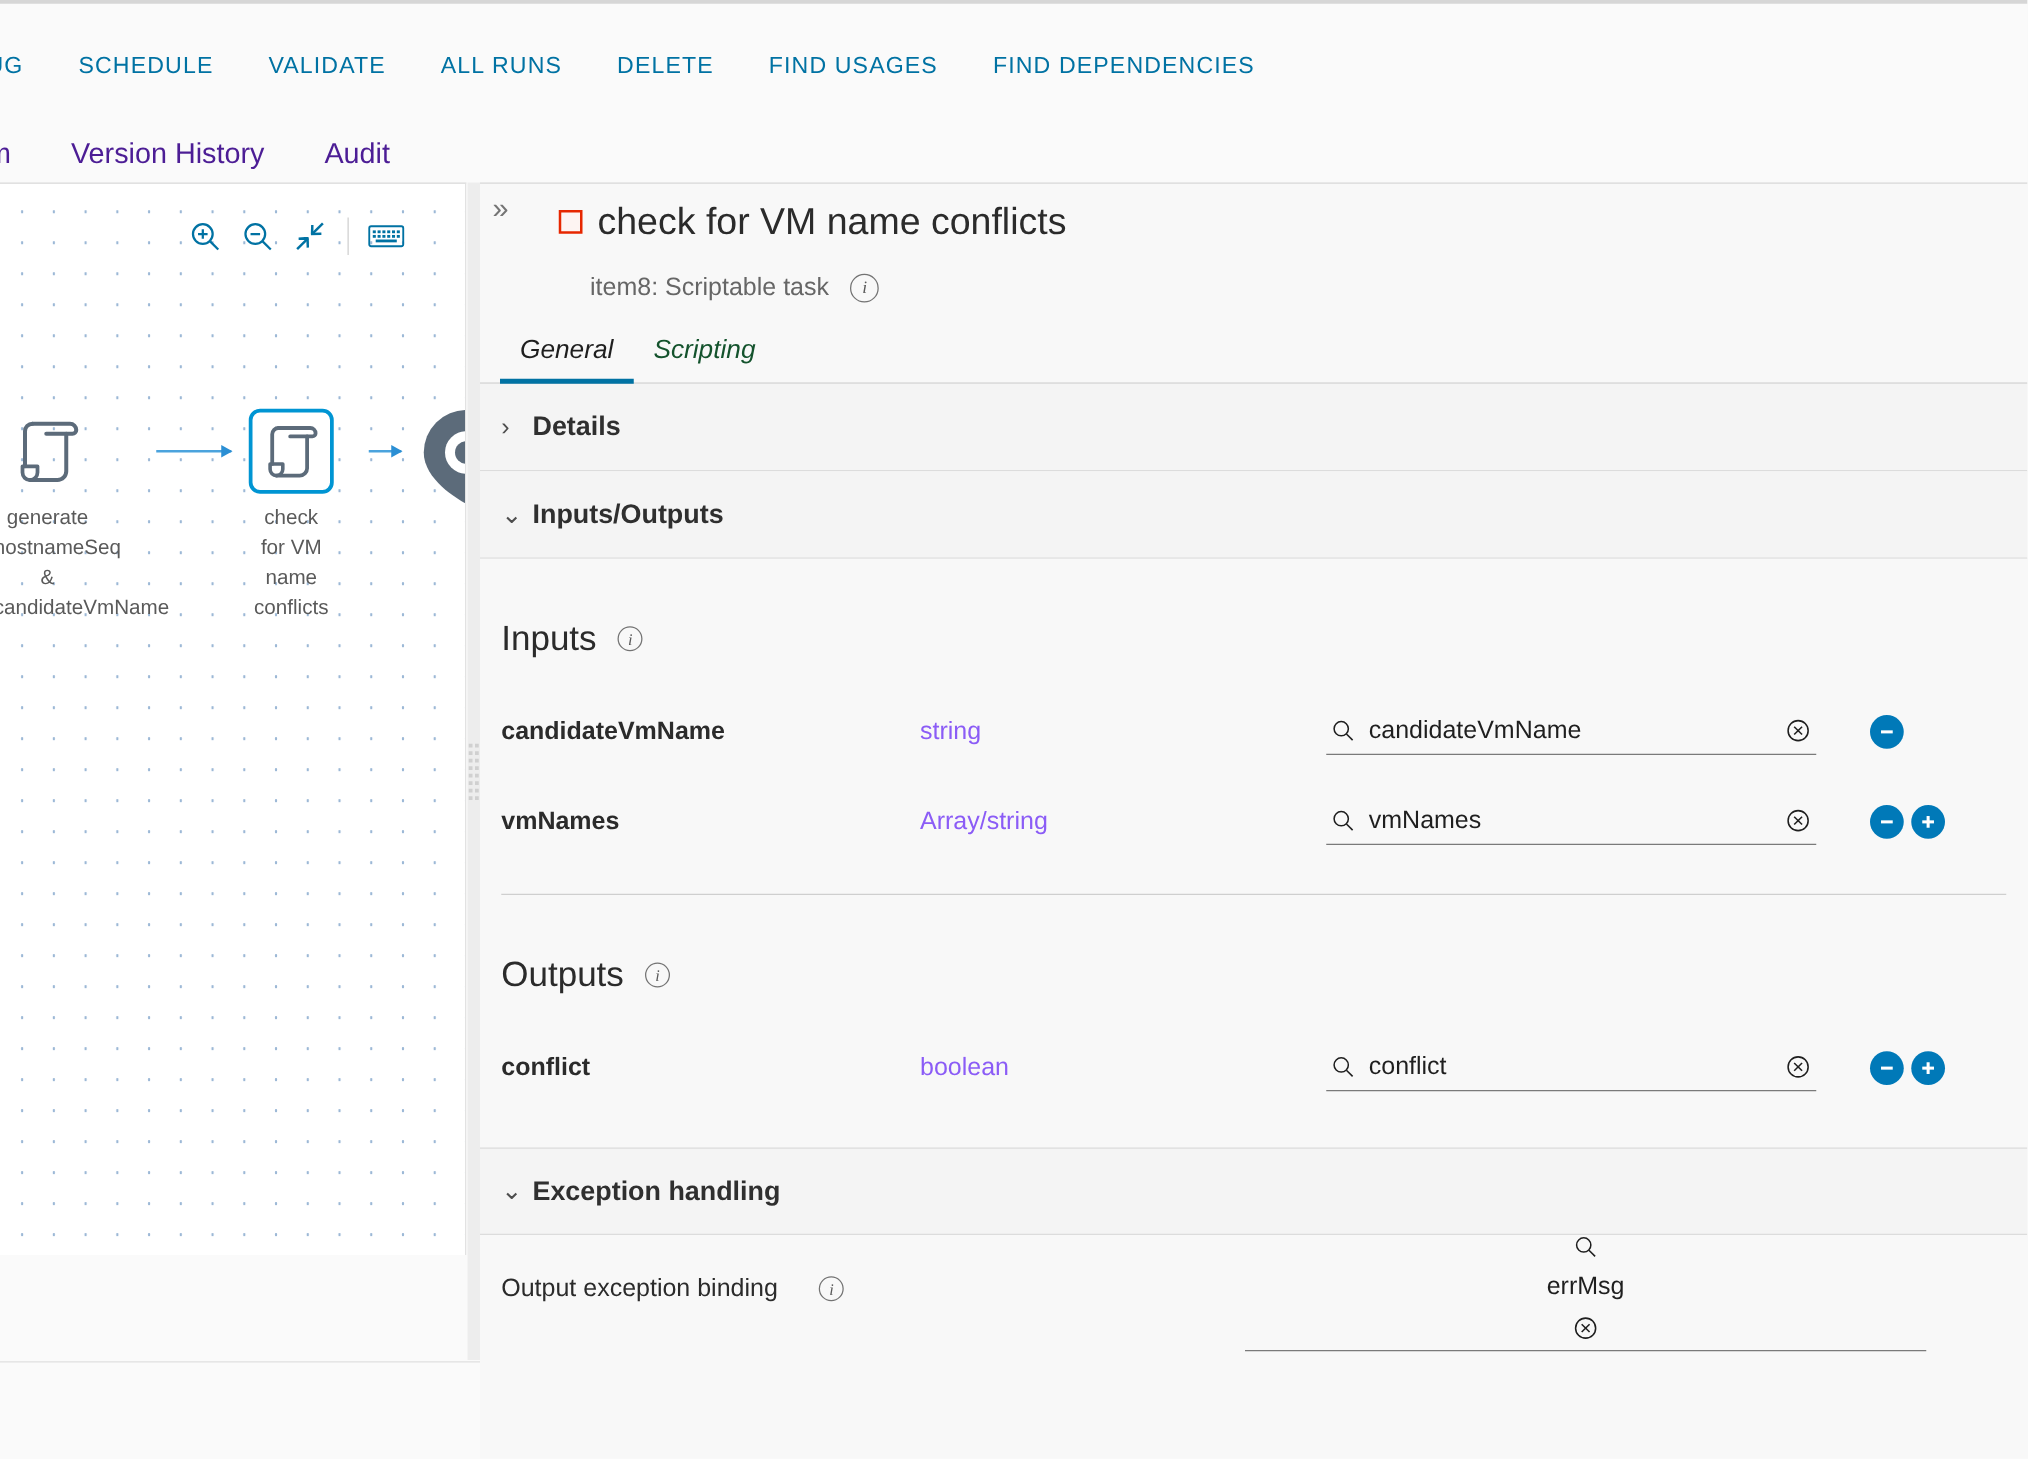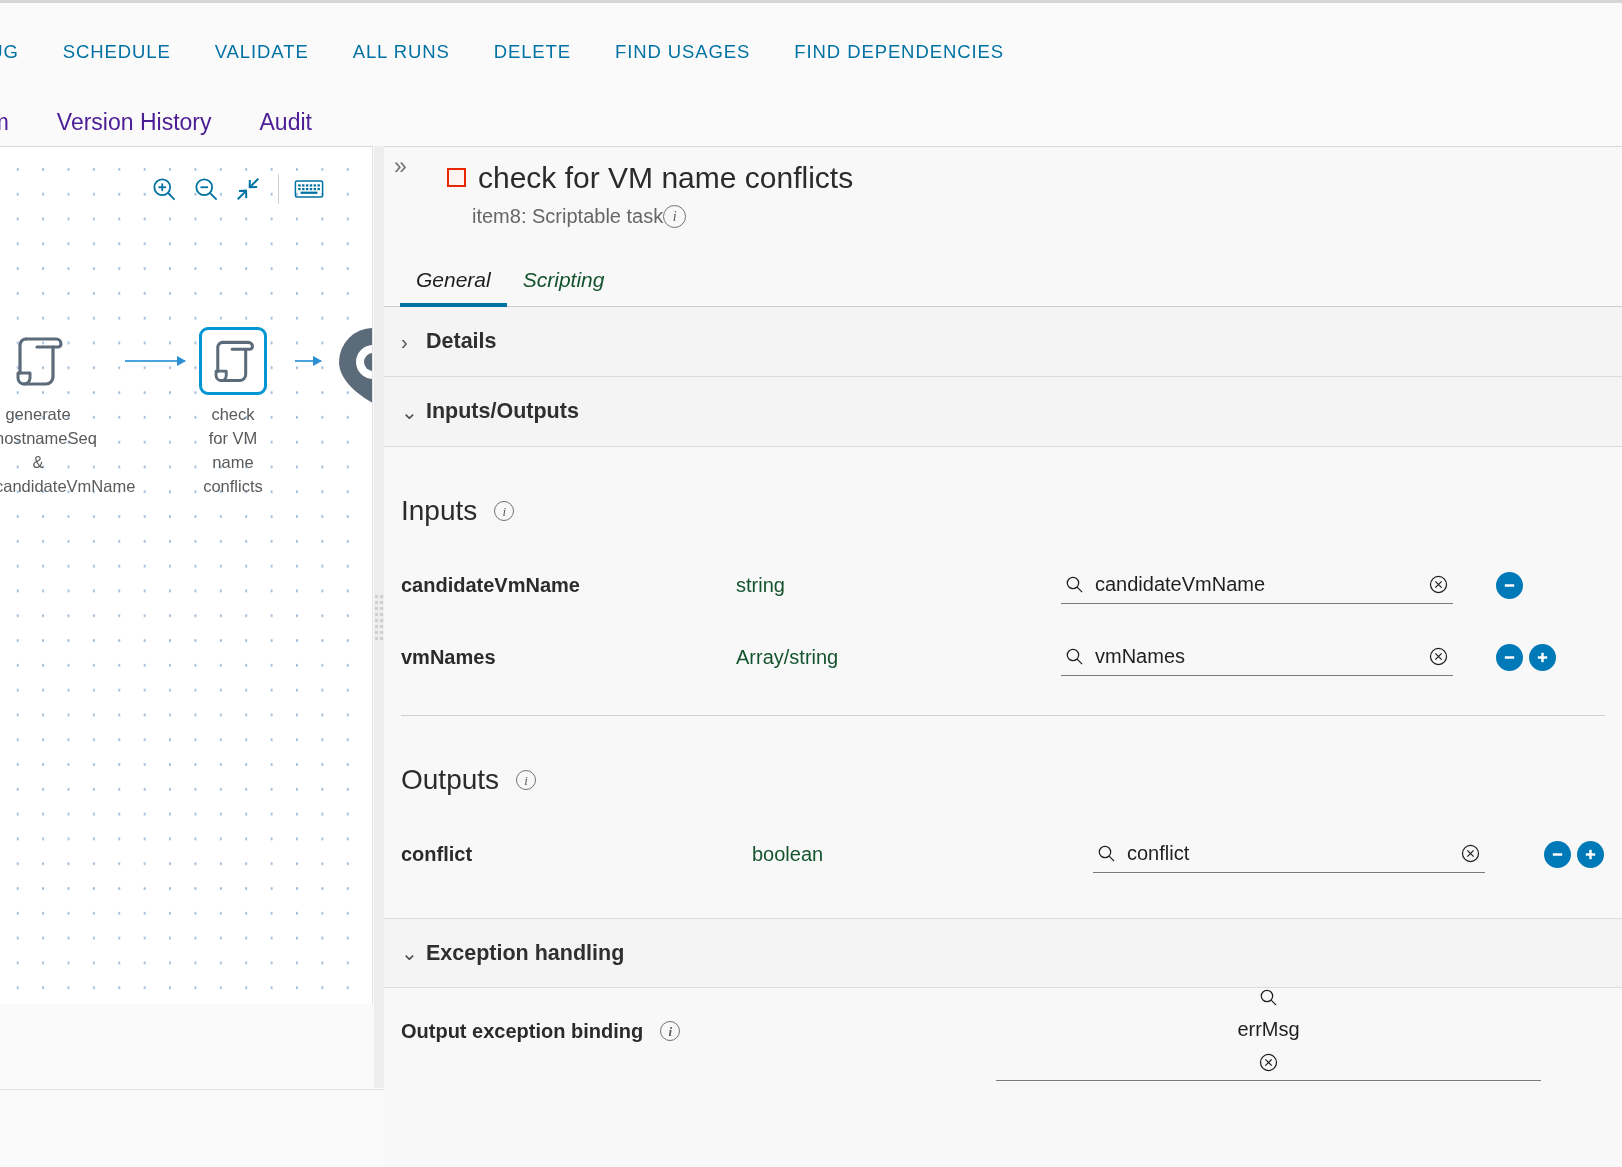--- a/index.html
+++ b/index.html
@@ -213,22 +213,23 @@
   }
   .panel-title {
     font-size: 30px;
     color: #2b2b2b;
     font-weight: 400;
     line-height: 1.1;
   }
   .panel-subtitle-row {
     display: flex;
     align-items: center;
+    gap: 17px;
     padding-left: 88px;
-    margin-top: 11px;
+    margin-top: 25px;
   }
   .panel-subtitle {
     font-size: 20px;
     color: #666666;
   }
 
   .info-icon {
     display: inline-flex;
     align-items: center; justify-content: center;
     width: 23px; height: 23px;
@@ -311,21 +312,21 @@
   }
   .p-name {
     width: 335px;
     font-size: 20px;
     font-weight: 700;
     color: #2b2b2b;
   }
   .p-type {
     width: 325px;
     font-size: 20px;
-    color: #14532d;
+    color: #8b5cf6;
   }
   .p-field {
     position: relative;
     width: 392px;
     display: flex;
     align-items: center;
     gap: 11px;
     border-bottom: 1px solid #7a7a7a;
     padding: 6px 4px 7px 4px;
   }
@@ -353,25 +354,25 @@
   }
 
   .exc-row {
     display: flex;
     align-items: center;
     height: 86px;
     padding-left: 17px;
   }
   .exc-label {
     font-size: 20px;
-    font-weight: 700;
+    font-weight: 400;
     color: #2b2b2b;
     display: flex;
     align-items: center;
-    gap: 17px;
+    gap: 33px;
     width: 595px;
   }
   .exc-field {
     position: relative;
     width: 545px;
     display: flex;
     align-items: center;
     gap: 11px;
     border-bottom: 1px solid #7a7a7a;
     padding: 6px 4px 7px 4px;
@@ -624,21 +625,21 @@
           </div>
         </div>
 
         <div class="row-divider"></div>
 
         <div class="sec-heading">
           <span>Outputs</span>
           <span class="info-icon sm">i</span>
         </div>
 
-        <div class="param-row" style="margin-top:22px;gap:16px;">
+        <div class="param-row" style="margin-top:22px;">
           <div class="p-name">conflict</div>
           <div class="p-type">boolean</div>
           <div class="p-field">
             <svg width="19" height="19" viewBox="0 0 20 20" fill="none" stroke="#1f1f1f" stroke-width="1.3">
               <circle cx="8.4" cy="8.4" r="6"></circle>
                 <line x1="12.8" y1="12.8" x2="18" y2="18"></line>
             </svg>
             <span class="sv">conflict</span>
             <svg width="21" height="21" viewBox="0 0 22 22" fill="none" stroke="#1f1f1f" stroke-width="1.3">
               <circle cx="11" cy="11" r="8.4"></circle>

